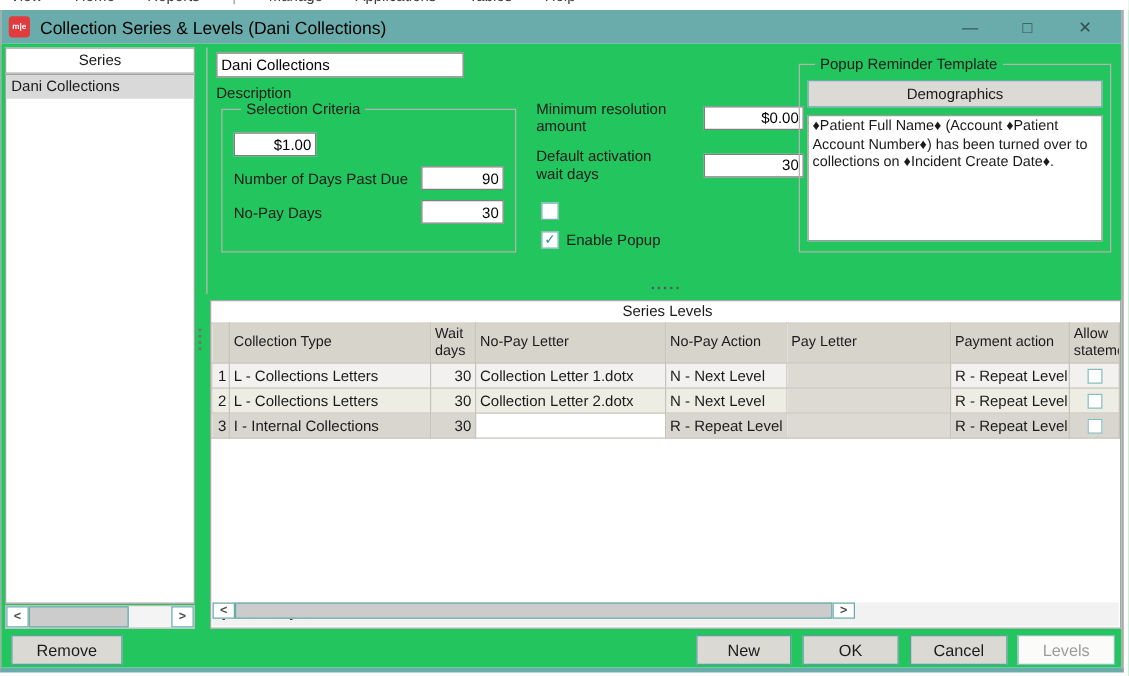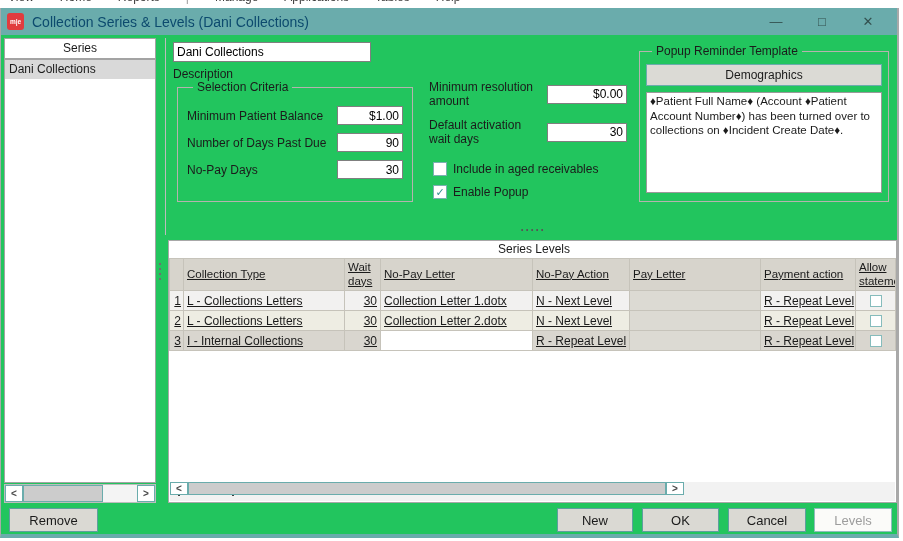--- a/index.html
+++ b/index.html
@@ -11,21 +11,21 @@
   
   .menu-strip { position: absolute; top: 0; left: 0; width: 903px; height: 8px; overflow: hidden; background: #fff; }
   .menu-strip .menu-inner { display: flex; gap: 26px; padding-left: 8px; margin-top: -10px; color: #3c3c3c; font-size: 12px; }
   .menu-sep { color: #9a9a9a; }
   
   .dialog { position: absolute; top: 8px; left: 0; width: 899px; height: 530px;
     border-left: 1px solid #a9a9a9; border-right: 2px solid #a9a9a9; border-bottom: 4px solid #6aacac; background: #fff; }
   .titlebar { height: 27px; background: #6aacac; display: flex; align-items: center; padding-left: 6px; }
   .app-icon { width: 17px; height: 17px; background: #e13b3e; border-radius: 3px; color: #fff; font-size: 6.5px; font-weight: bold;
     display: inline-flex; align-items: center; justify-content: center; flex: 0 0 auto; }
-  .titlebar .title { color: #0c4a6e; font-size: 14px; margin-left: 8px; white-space: nowrap; }
+  .titlebar .title { color: #000000; font-size: 14px; margin-left: 8px; white-space: nowrap; }
   .win-controls { margin-left: auto; display: flex; height: 100%; padding-right: 6px; }
   .win-btn { width: 46px; height: 100%; display: flex; align-items: center; justify-content: center;
     color: #33504f; font-size: 13px; cursor: default; }
   .dialog-body { position: relative; width: 100%; height: 499px; background: #22c55e; }
   
   .series-header { position: absolute; left: 3px; top: 3px; width: 152px; height: 21px; border: 1px solid #a3a3a3;
     background: #fff; text-align: center; line-height: 19px; }
   .series-list { position: absolute; left: 3px; top: 24px; width: 152px; height: 424px; border: 1px solid #a3a3a3; background: #fff; }
   .series-item { height: 19px; line-height: 19px; padding-left: 4px; background: #d9d9d9; }
   .hscrollbar { position: absolute; display: flex; align-items: stretch; background: #f4f4f4; border: 1px solid #bdbdbd; }
@@ -46,39 +46,39 @@
   .name-input { position: absolute; left: 6px; top: 4px; width: 198px; height: 20px; }
   .desc-label { position: absolute; left: 6px; top: 29px; }
   fieldset { border: 1px solid #b5b3ae; }
   legend { padding: 0 4px; margin-left: 6px; }
   .sc-fieldset { position: absolute; left: 10px; top: 42px; width: 236px; height: 122px; padding: 4px 9px 21px; }
   .sc-row { display: flex; align-items: center; margin-top: 8px; }
   .sc-row label { flex: 1 1 auto; }
   .sc-row input { width: 66px; height: 19px; text-align: right; flex: 0 0 auto; }
   .mid-row { position: absolute; left: 262px; width: 200px; display: flex; align-items: center; }
   .mid-row .mid-label { width: 114px; line-height: 1.18; flex: 0 0 auto; }
-  .mid-row input { width: 80px; height: 19px; text-align: right; flex: 0 0 auto; margin-left: 4px; }
+  .mid-row input { width: 80px; height: 19px; text-align: right; flex: 0 0 auto; margin-left: 20px; }
   .mid-a { top: 42px; } .mid-b { top: 80px; }
   .cb-row { position: absolute; left: 266px; display: flex; align-items: center; gap: 6px; }
   .cb-1 { top: 124px; } .cb-2 { top: 147px; }
   .checkbox { width: 14px; height: 14px; background: #fff; border: 1px solid #79b1b1; display: inline-flex;
     align-items: center; justify-content: center; font-size: 11px; font-weight: bold; color: #2e8f8f; line-height: 12px; }
   .checkbox.unchecked span { visibility: hidden; }
   .popup-fieldset { position: absolute; left: 472px; top: 6px; width: 250px; height: 158px; padding: 3px 6px 6px; }
   .demographics-btn { display: block; width: 100%; height: 22px; margin: 3px 0 6px; background: #dbdad5;
     border: 1px solid #6aacac; font-family: inherit; font-size: 12px; color: #1b1b1b; }
   .template-box { width: 100%; height: 101px; border: 1px solid #9a9a9a; background: #fff; font-size: 11.5px;
     line-height: 1.28; padding: 1px 3px; overflow: hidden; }
   
   .h-splitter { position: absolute; left: 500px; top: 188px; width: 64px; text-align: center; color: #555; font-size: 12px;
     letter-spacing: 1px; font-weight: bold; }
   
   .levels-box { position: absolute; left: 167px; top: 205px; width: 729px; height: 263px; border: 1px solid #a8a8a8; background: #fff; }
   .levels-label { height: 17px; line-height: 16px; padding-left: 3px; text-align: center; }
-  table.grid { border-collapse: collapse; table-layout: fixed; width: 726px; text-decoration: underline; }
+  table.grid { border-collapse: collapse; table-layout: fixed; width: 726px; }
   .grid th, .grid td { border: 1px solid #c6c3ba; overflow: hidden; white-space: nowrap; }
   .grid th { height: 32px; background: #d7d4cc; font-weight: normal; text-align: left; padding: 1px 3px;
     vertical-align: middle; white-space: normal; line-height: 1.15; font-size: 11.5px; }
   .grid td { height: 20px; padding: 0 3px; }
   .grid tr.r1 td { background: #f2f1f0; }
   .grid tr.r2 td { background: #eeede3; }
   .grid tr.r3 td { background: #d9d6cf; }
   .grid td.numcol { text-align: right; padding-right: 2px; }
   .grid td.right { text-align: right; }
   .grid tr td.disabled-cell { background: #dcdad3; }
@@ -152,21 +152,20 @@
       </div>
     <div class="main-left-border"></div>
 
     <div class="main-top">
       <input class="txt name-input" value="Dani Collections" style="">
       <div class="desc-label">Description</div>
 
       <fieldset class="sc-fieldset">
         <legend>Selection Criteria</legend>
         <div class="sc-row">
-          <label>Minimum Patient Balance</label>
           <input class="txt" value="$1.00" style="">
         </div>
         <div class="sc-row">
           <label>Number of Days Past Due</label>
           <input class="txt" value="90" style="">
         </div>
         <div class="sc-row">
           <label>No-Pay Days</label>
           <input class="txt" value="30" style="">
         </div>
@@ -178,21 +177,20 @@
       </div>
       <div class="mid-row mid-b">
         <span class="mid-label">Default activation wait days</span>
         <input class="txt" value="30" style="">
       </div>
 
       <div class="cb-row cb-1">
         <span class="checkbox unchecked">
             <span>✓</span>
           </span>
-        <span>Include in aged receivables</span>
       </div>
       <div class="cb-row cb-2">
         <span class="checkbox">
             <span>✓</span>
           </span>
         <span>Enable Popup</span>
       </div>
 
       <fieldset class="popup-fieldset">
         <legend>Popup Reminder Template</legend>

